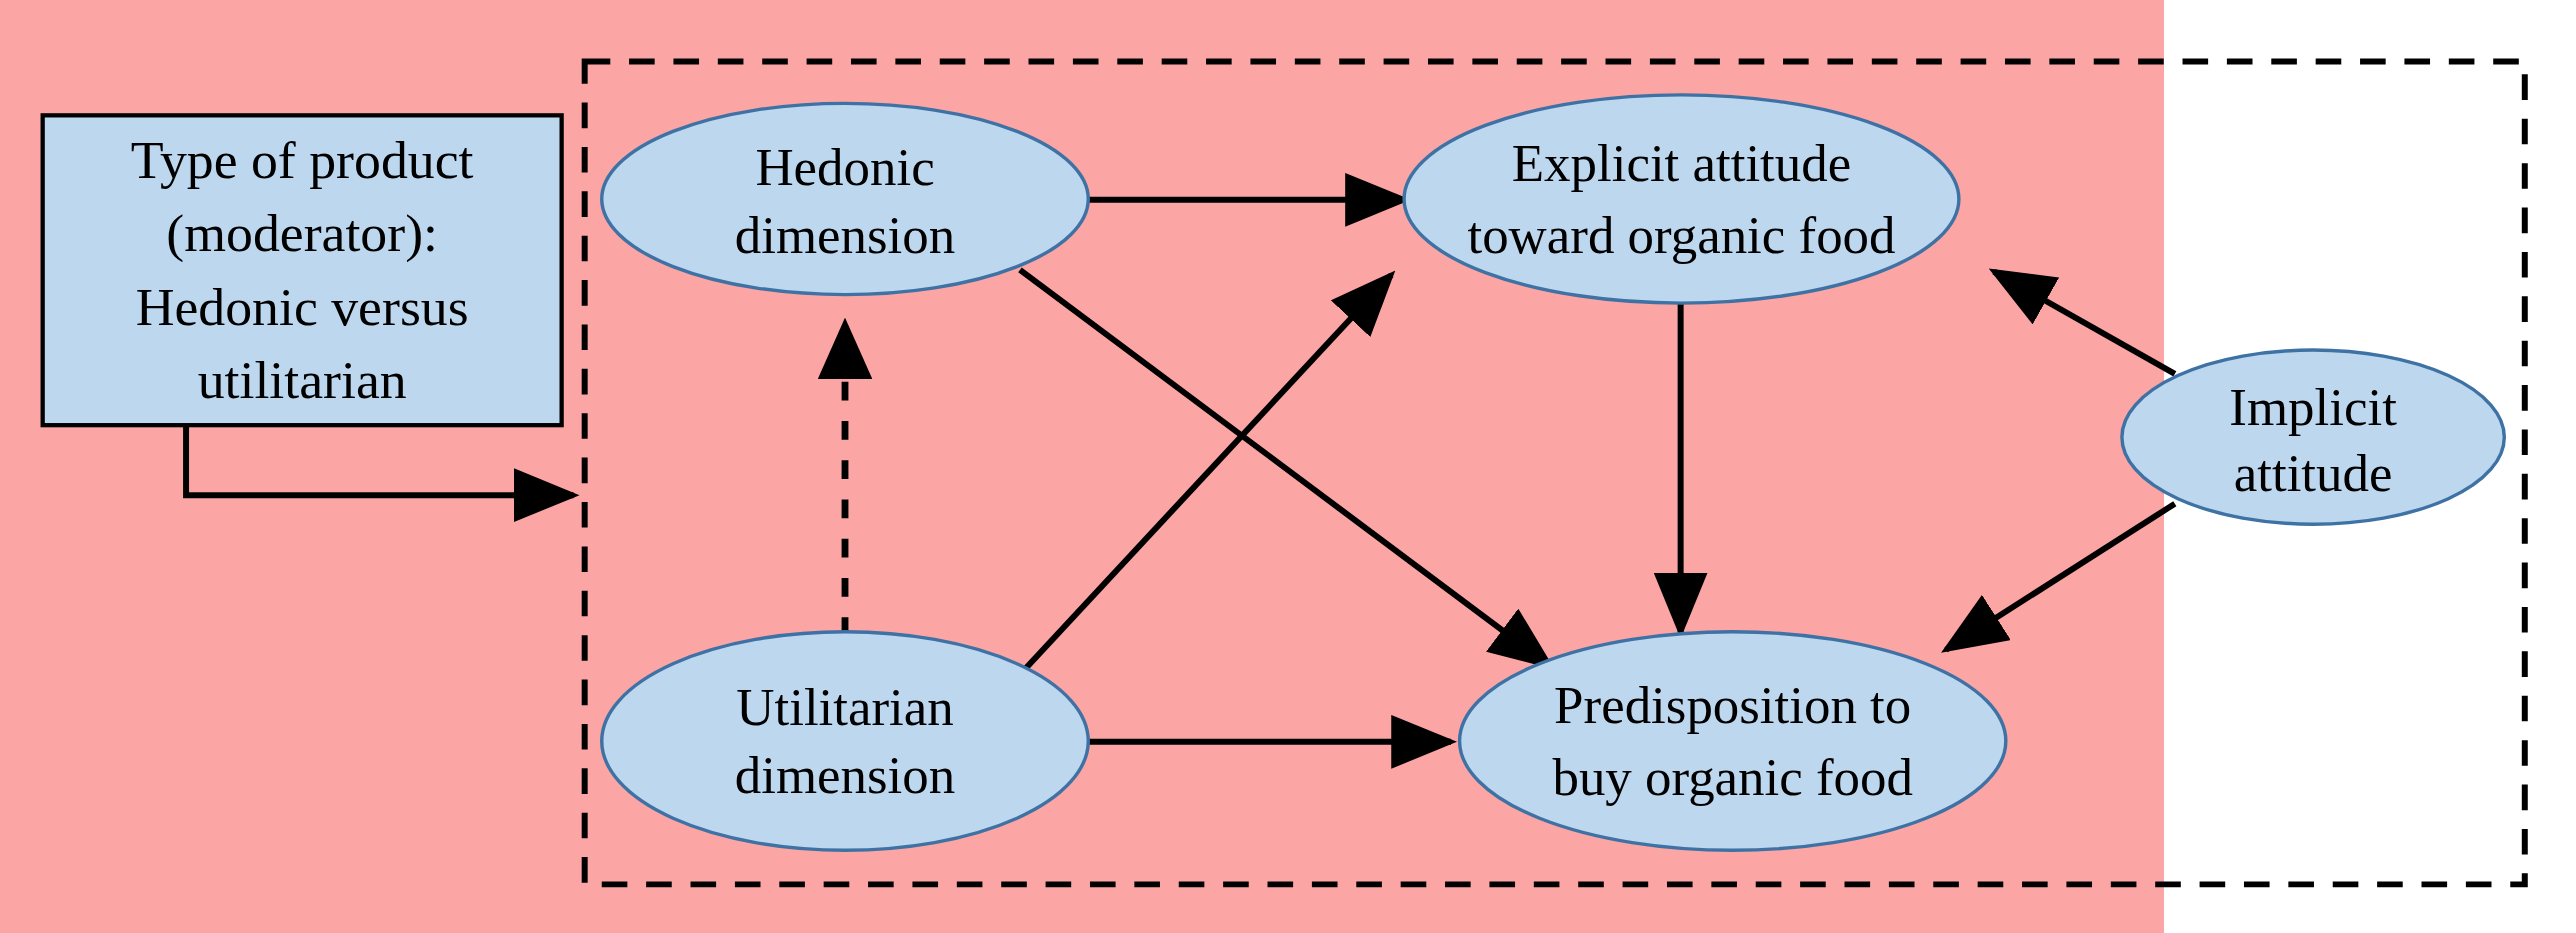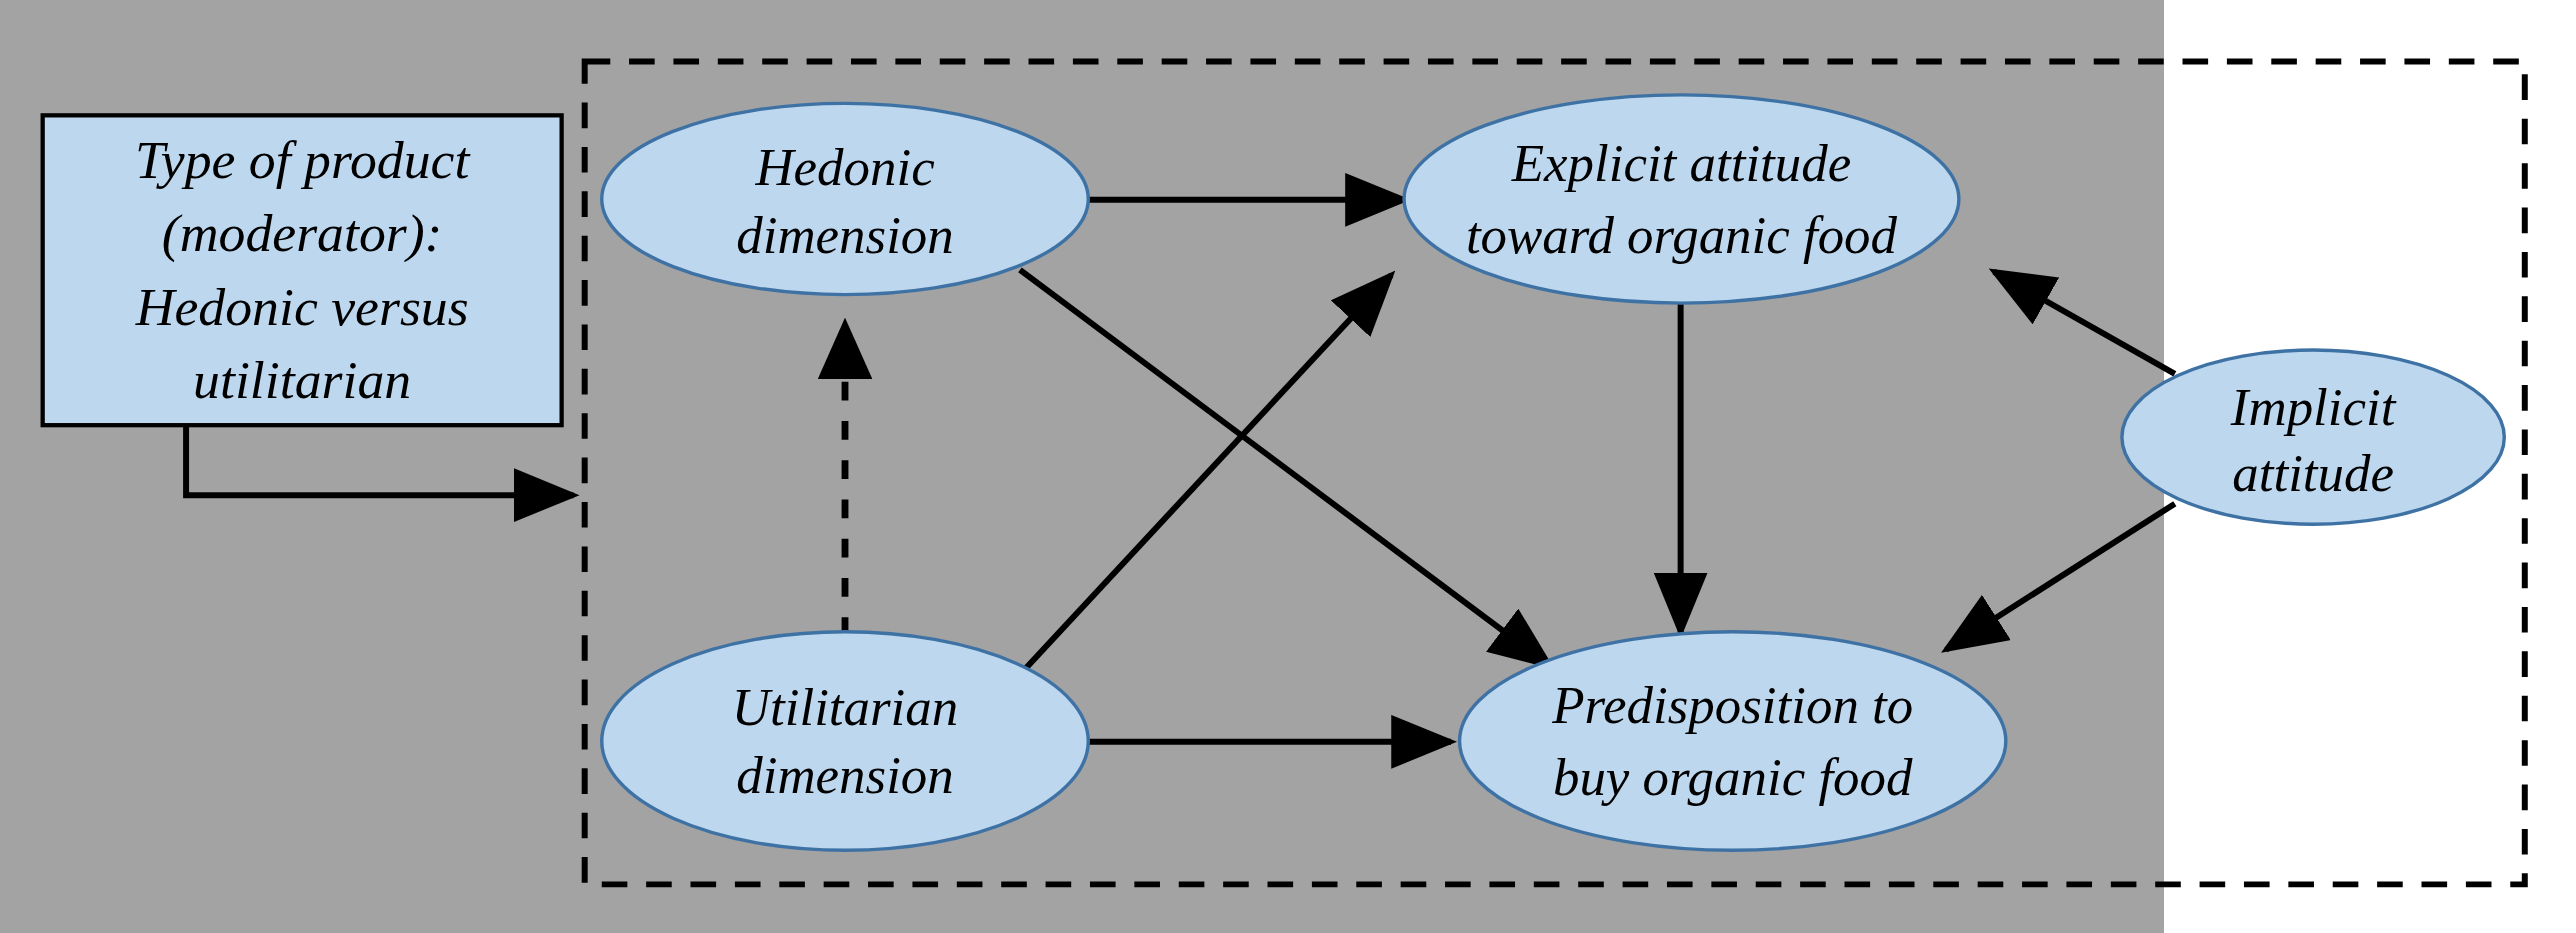--- a/index.html
+++ b/index.html
@@ -10,22 +10,21 @@
   body {
     width: 2576px;
     height: 934px;
     font-family: "Liberation Serif", "DejaVu Serif", serif;
     overflow: hidden;
   }
   #diagram-root {
     position: relative;
     width: 2164px;
     height: 934px;
-    background: #a3a3a3;
-    font-style: italic;
+    background: #fca5a5;
   }
   #diagram-svg {
     position: absolute;
     top: 0;
     left: 0;
     width: 2576px;
     height: 934px;
   }
   .node-label {
     font-family: "Liberation Serif", "DejaVu Serif", serif;

